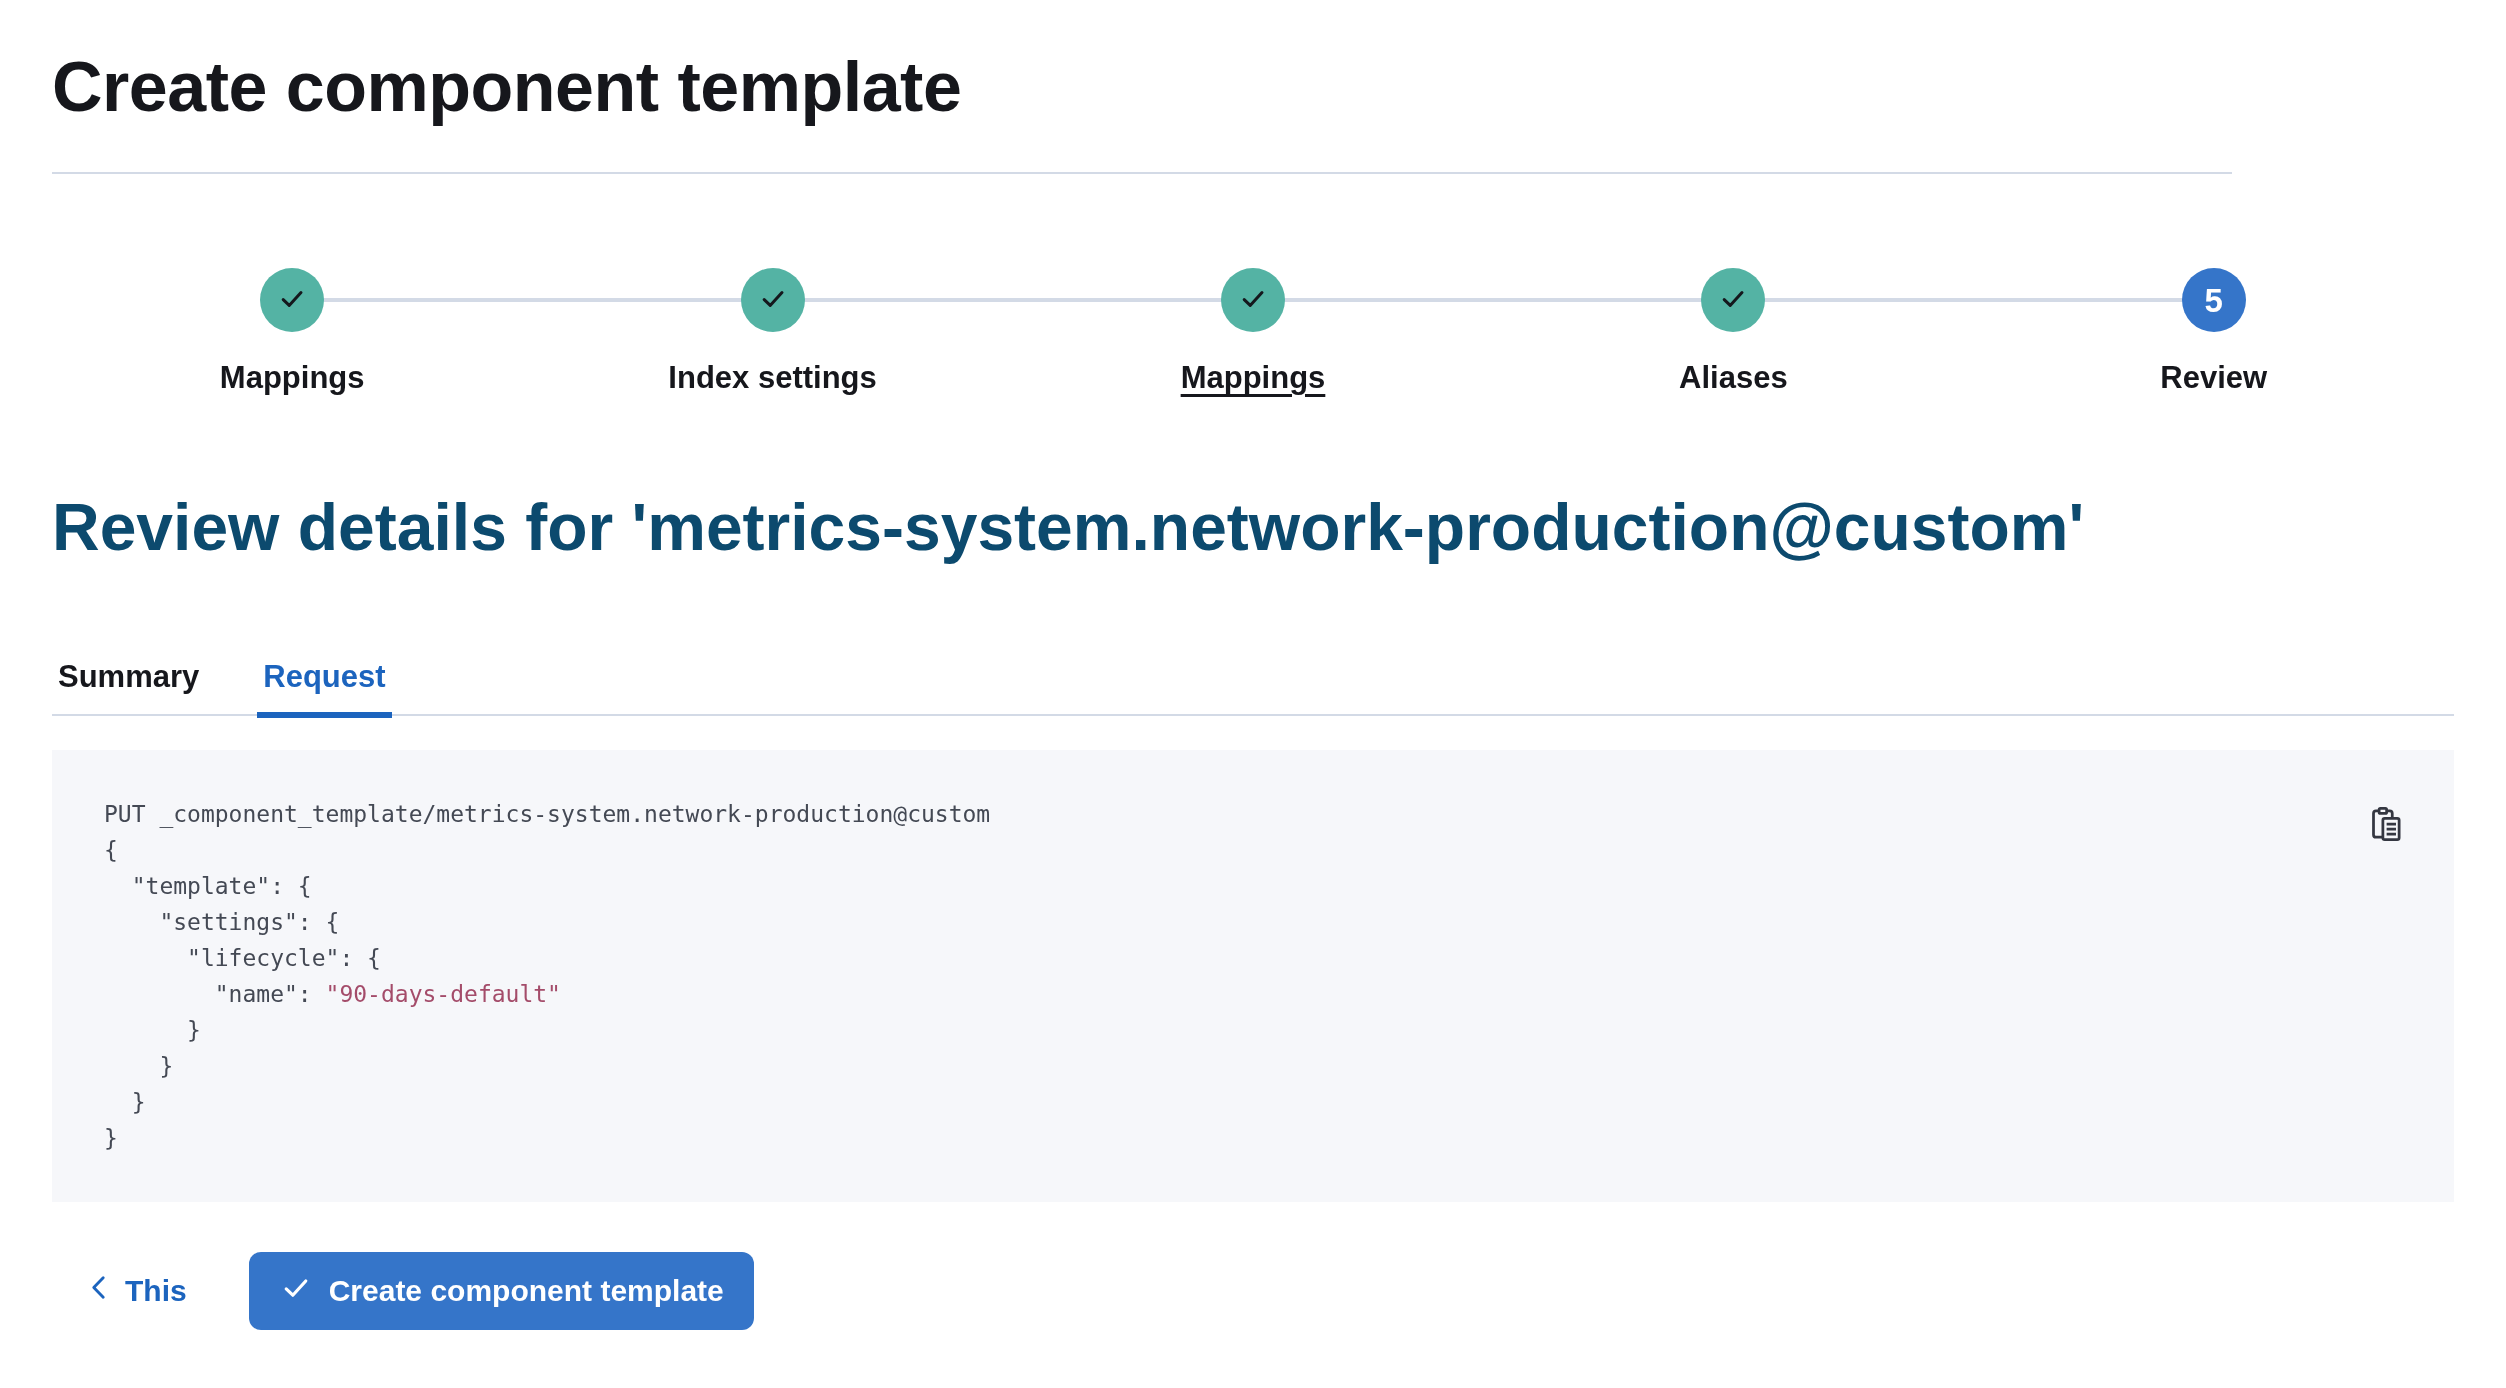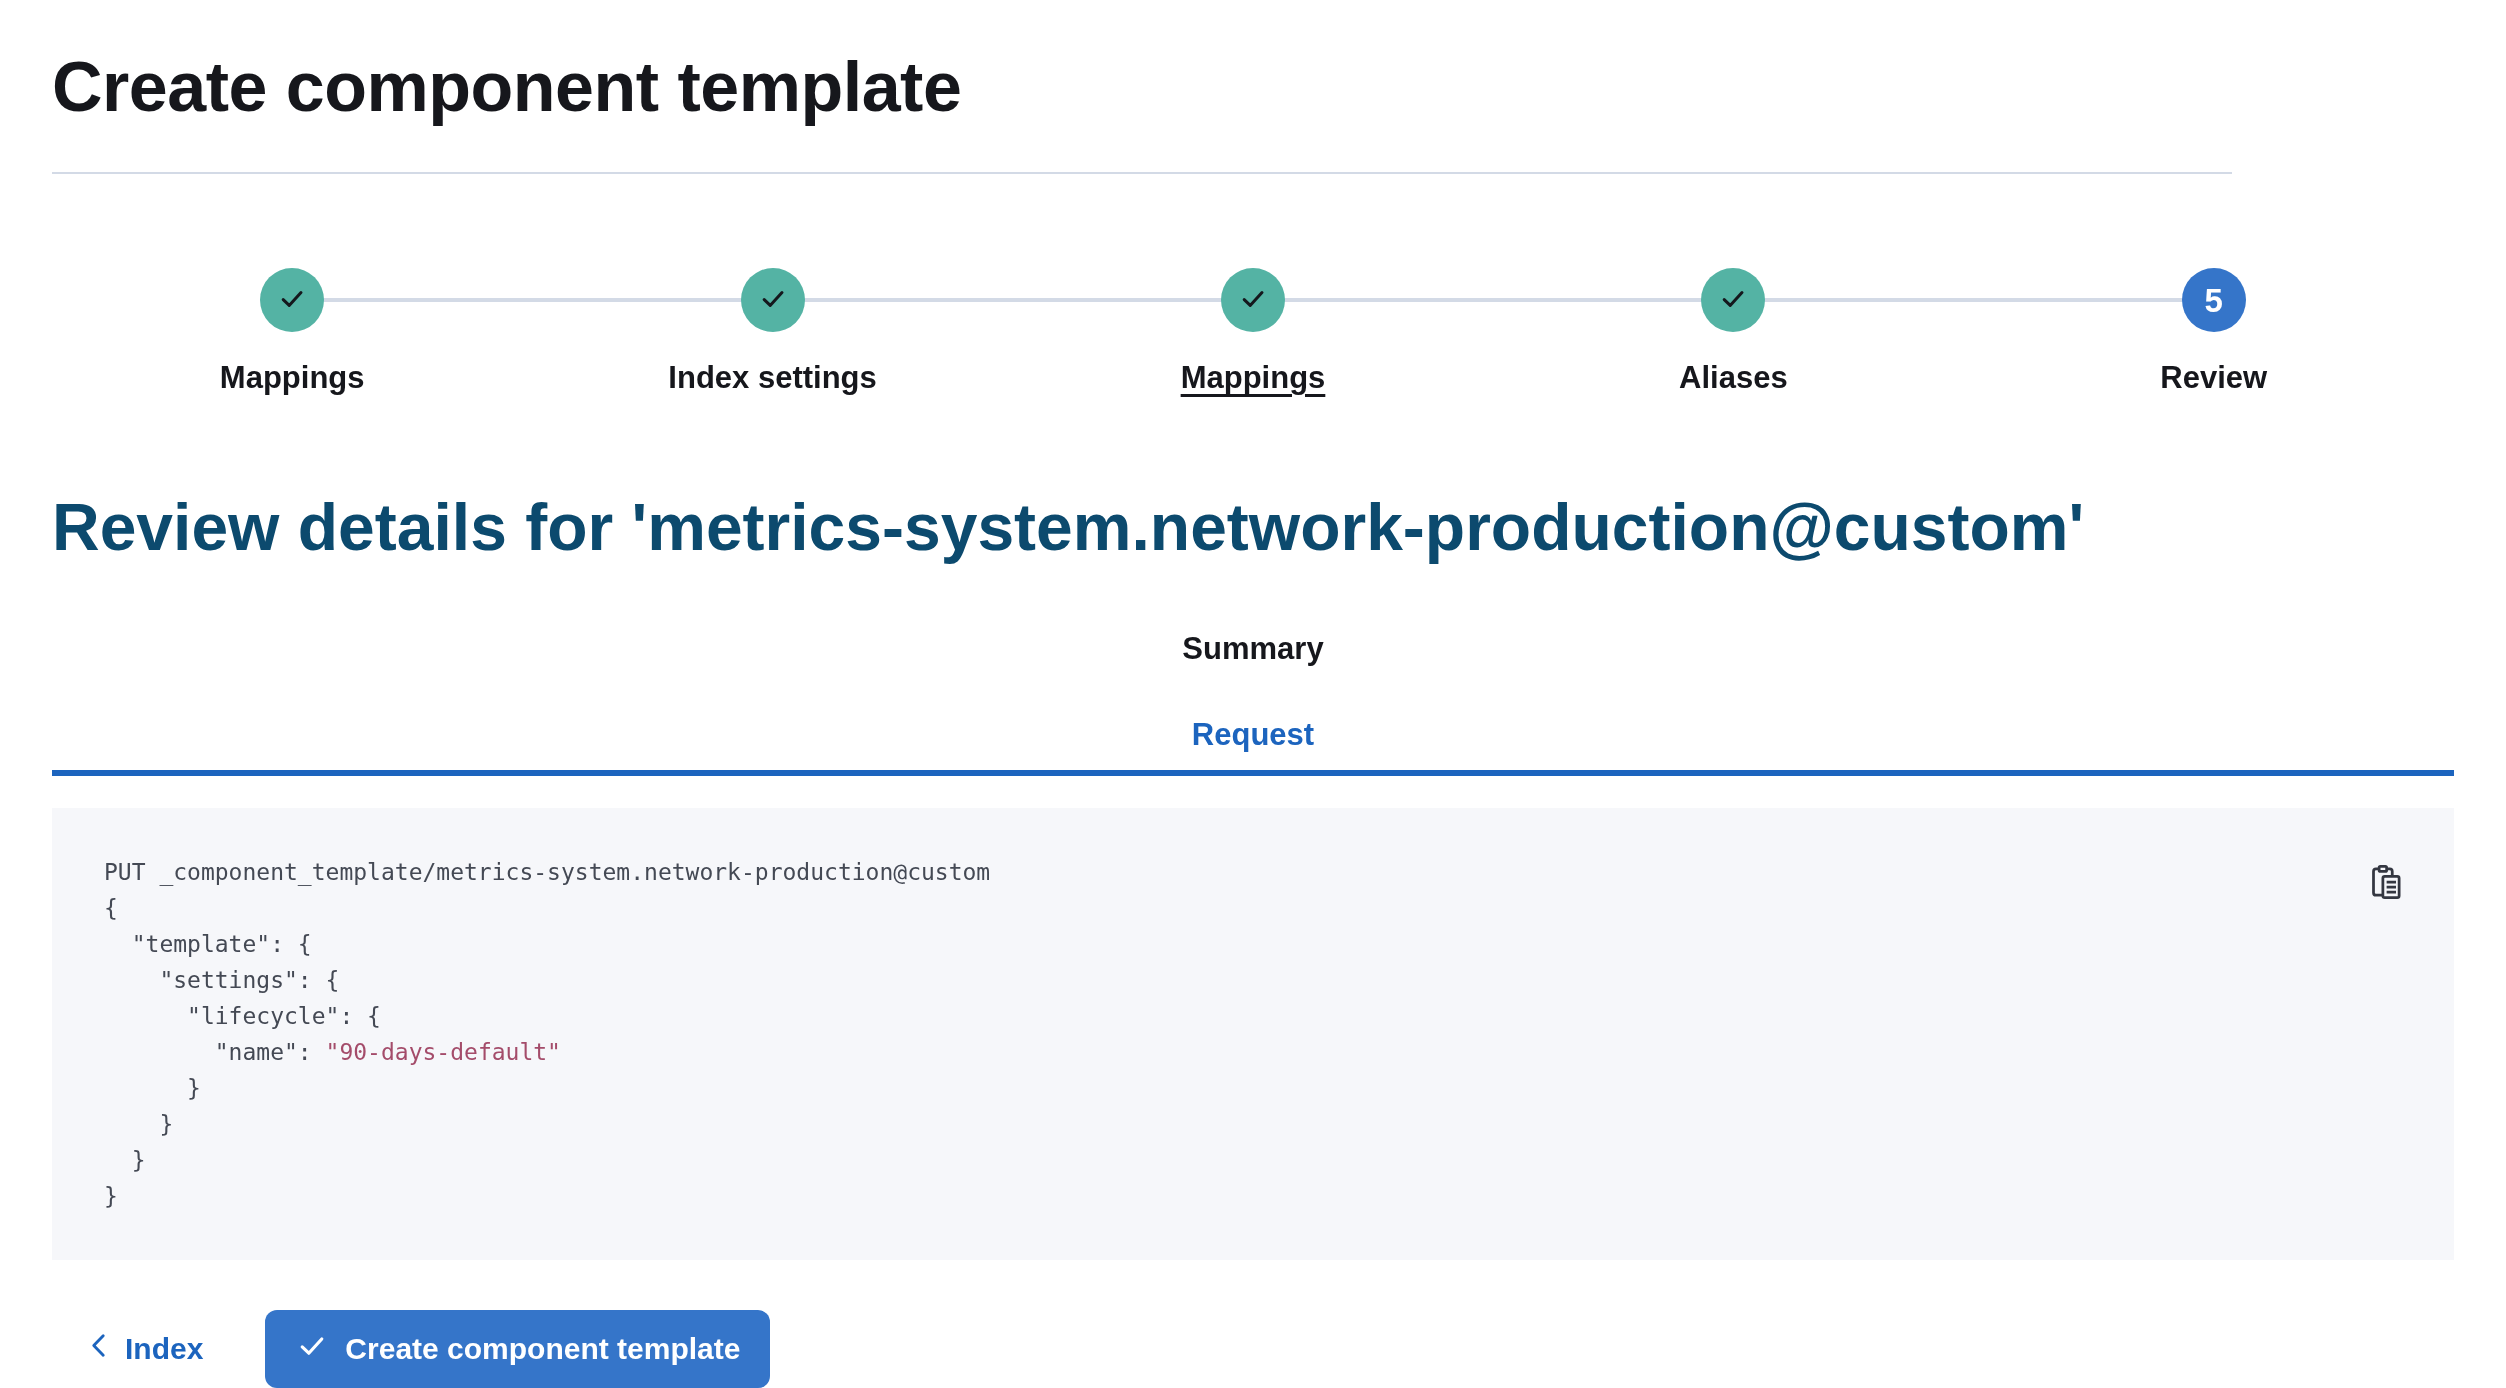--- a/index.html
+++ b/index.html
@@ -94,25 +94,24 @@
     margin: 100px 0 0 0;
     font-size: 66px;
     line-height: 62px;
     font-weight: 700;
     color: #0c4a6e;
   }
 
   
   .tabs {
     display: flex;
-    gap: 30px;
-    margin-top: 72px;
+    gap: 52px;
+    margin-top: 100px;
     border-bottom: 2px solid #d3dae6;
     width: 2402px;
-    flex-direction: column;
   }
   .tab {
     background: none;
     border: none;
     padding: 0 6px 18px 6px;
     font-family: "Liberation Sans", sans-serif;
     font-size: 31px;
     line-height: 38px;
     font-weight: 700;
     color: #16171c;
@@ -299,21 +298,21 @@
     </button>
   </div>
 
   <div class="footer">
     <button class="back-btn">
       <span>
         <svg width="27" height="27" viewBox="0 0 16 16">
             <path d="M10.2 2.2 L4.6 8 L10.2 13.8" stroke="#1c64be" stroke-width="1.7" fill="none" stroke-linecap="round" stroke-linejoin="round"></path>
           </svg>
       </span>
-      <span>Index</span>
+      <span>This</span>
     </button>
 
     <button class="submit-btn">
       <span>
         <svg width="34" height="34" viewBox="0 0 16 16">
             <path d="M3.4 8.4 L6.5 11.4 L12.6 4.7" stroke="#ffffff" stroke-width="1.5" fill="none" stroke-linecap="round" stroke-linejoin="round"></path>
           </svg>
       </span>
       <span>Create component template</span>
     </button>

